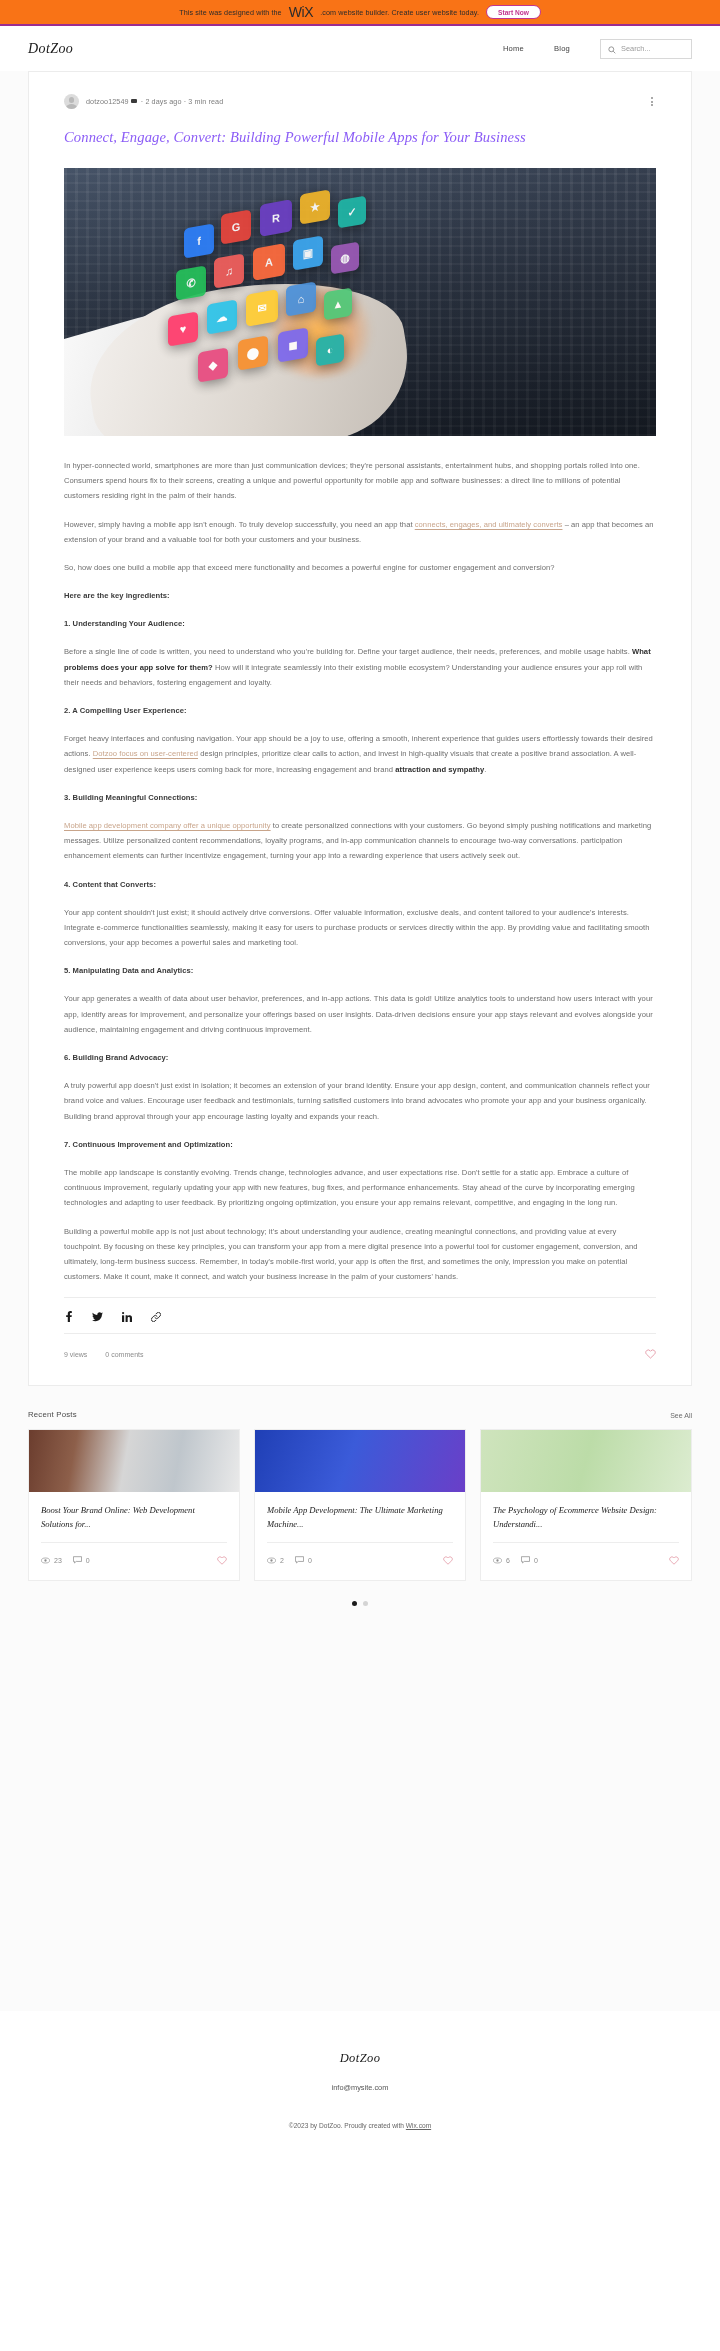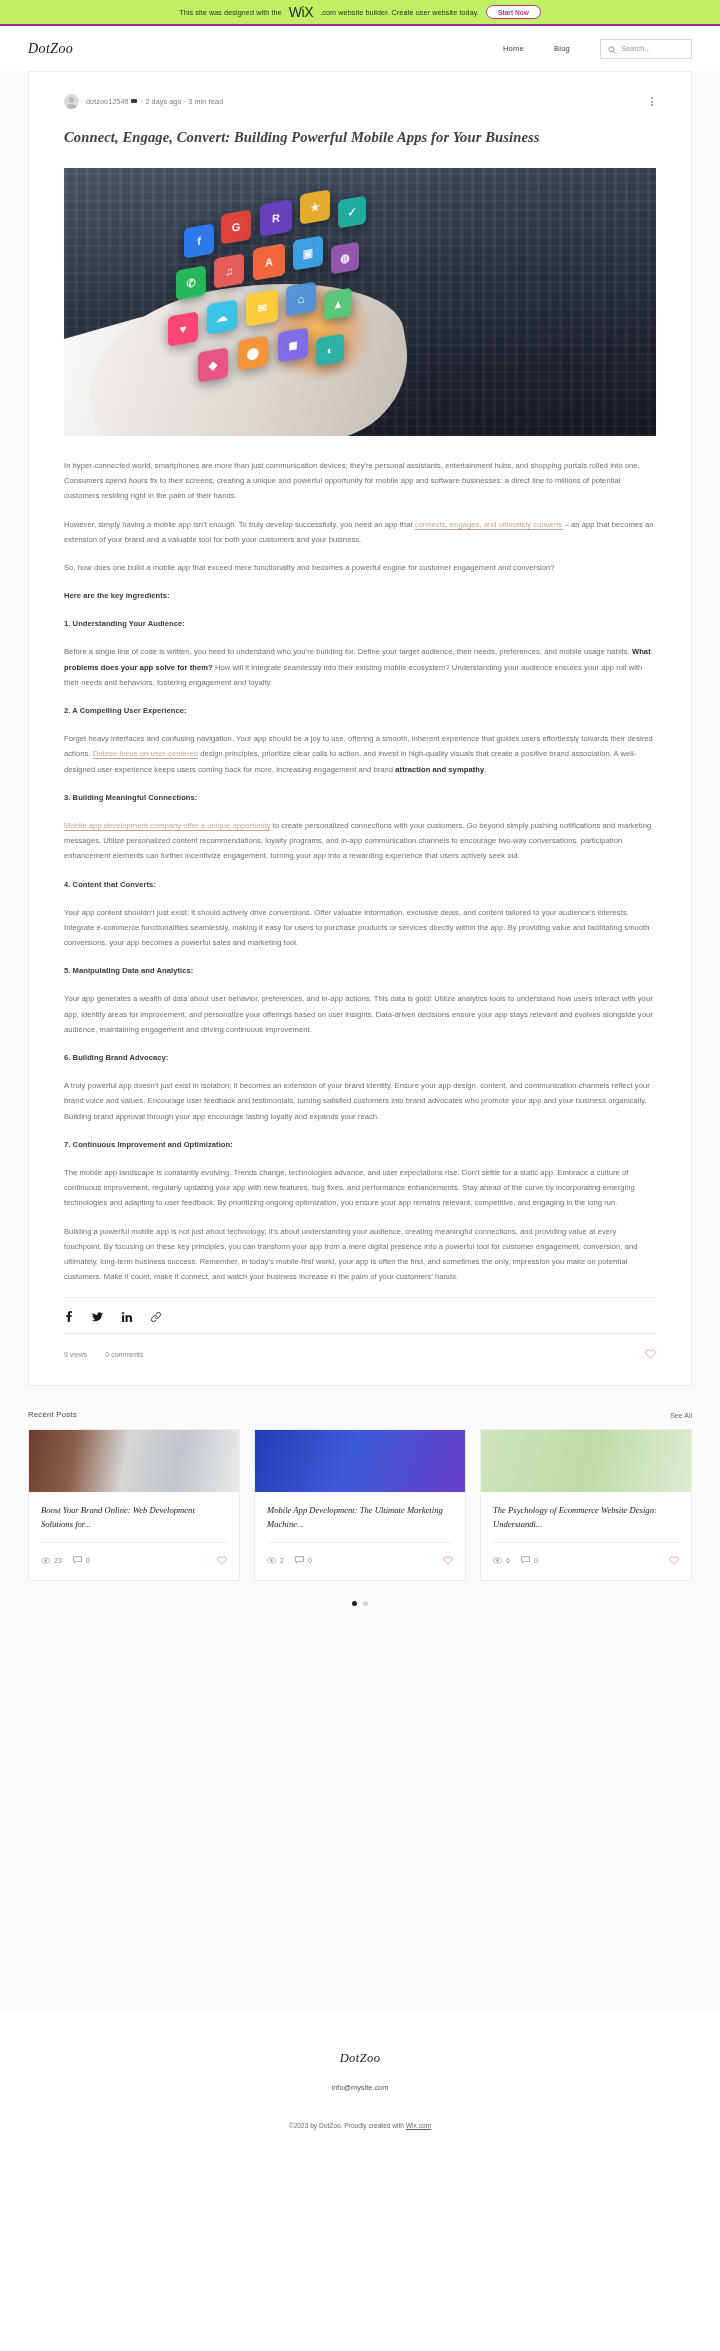--- a/index.html
+++ b/index.html
@@ -5,21 +5,21 @@
   * { box-sizing: border-box; margin: 0; padding: 0; }
   html, body {
     width: 720px;
     background: #ffffff;
     font-family: "Liberation Sans", sans-serif;
   }
   body { width: 720px; min-height: 2351px; position: relative; overflow-x: hidden; }
 
   
   .wix-banner {
-    height: 24px; background: #bef264;
+    height: 24px; background: #f97316;
     display: flex; align-items: center; justify-content: center;
     gap: 7px; font-size: 7.2px; color: #2b2b2b; letter-spacing: .1px;
   }
   .wix-banner .wix-logo { font-weight: 400; font-size: 14px; letter-spacing: -.4px; }
   .start-now {
     border: 1px solid #c2348f; border-radius: 11px;
     padding: 2.5px 11px; font-size: 6.6px; color: #c2348f;
     background: #fff; font-weight: 600; cursor: pointer; white-space: nowrap;
   }
   .purple-rule { height: 2px; background: #9b2c8f; }
@@ -80,21 +80,21 @@
   .byline-text { font-size: 7.2px; color: #7d7d7d; letter-spacing: .1px; }
   .admin-badge { display: inline-block; width: 6px; height: 4px; background: #3a3a3a; border-radius: 1px; margin: 0 2px; vertical-align: 1px;}
   .more-dots {
     margin-left: auto; display: flex; flex-direction: column; gap: 1.6px;
     cursor: pointer; padding: 3px;
   }
   .more-dots i { width: 2px; height: 2px; border-radius: 50%; background: #8d8d8d; display: block; }
 
   .article-title {
     font-family: "Liberation Serif", serif; font-style: italic;
-    font-size: 14.6px; line-height: 1.7; color: #404040; font-weight: 700;
+    font-size: 14.6px; line-height: 1.7; color: #8b5cf6; font-weight: 400;
     padding-bottom: 18px; letter-spacing: .1px;
   }
 
   
   .hero {
     width: 100%; height: 268px; position: relative; overflow: hidden;
     background: linear-gradient(160deg,#3c4a5f 0%, #2a3445 45%, #1d2430 100%);
     margin-bottom: 22px;
   }
   .hero .city {

